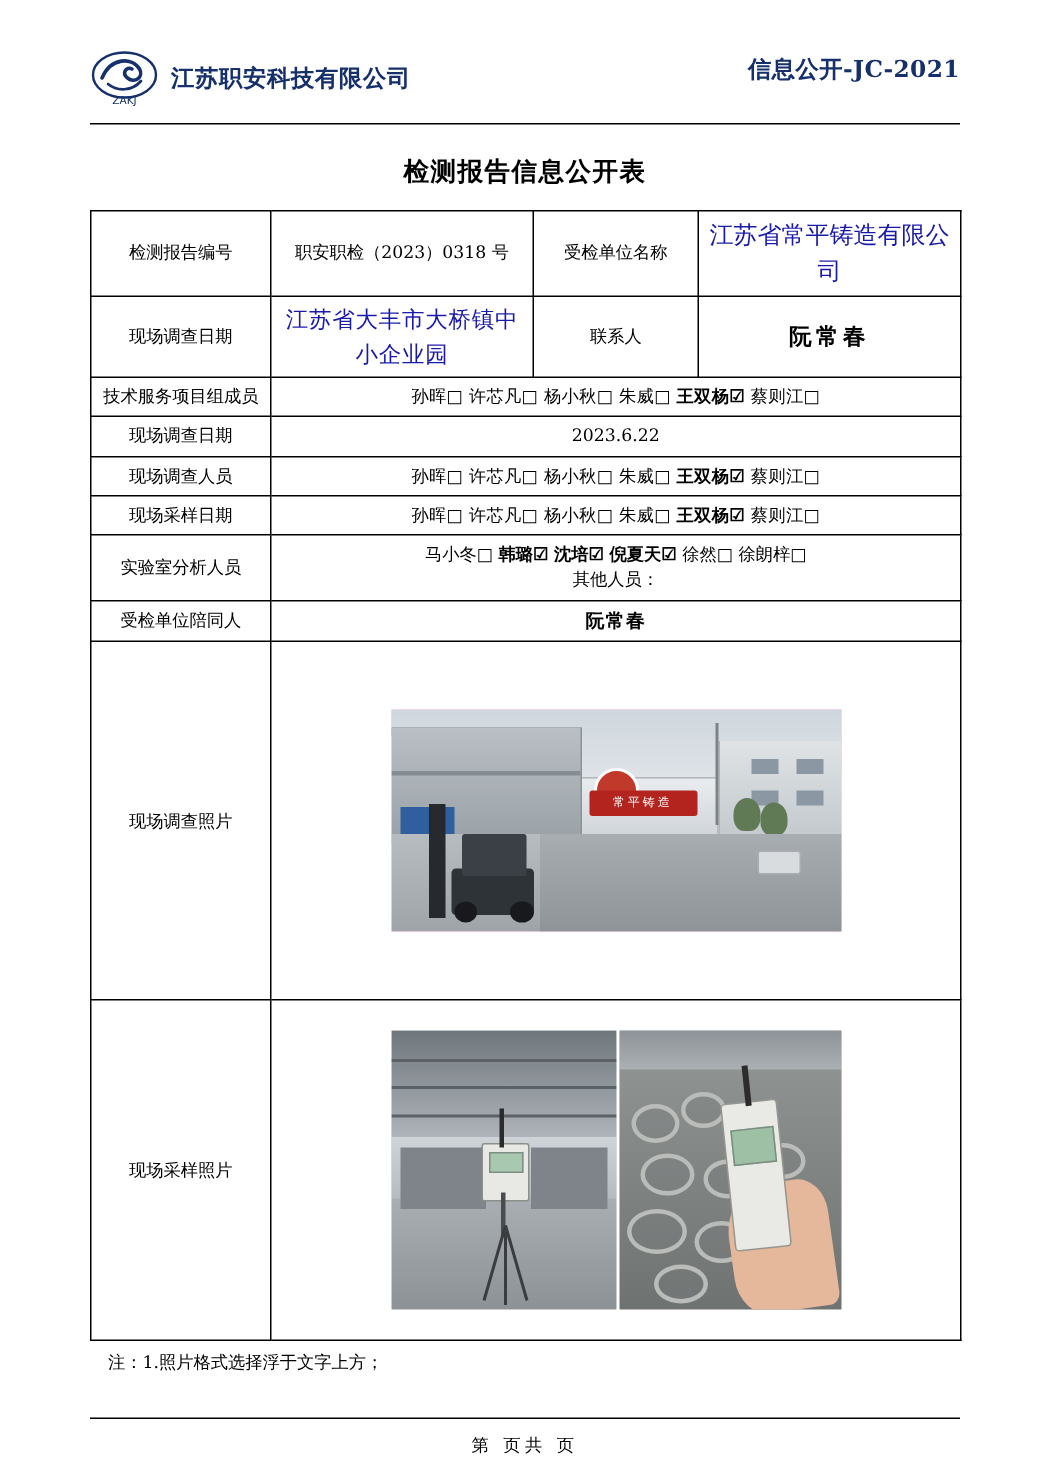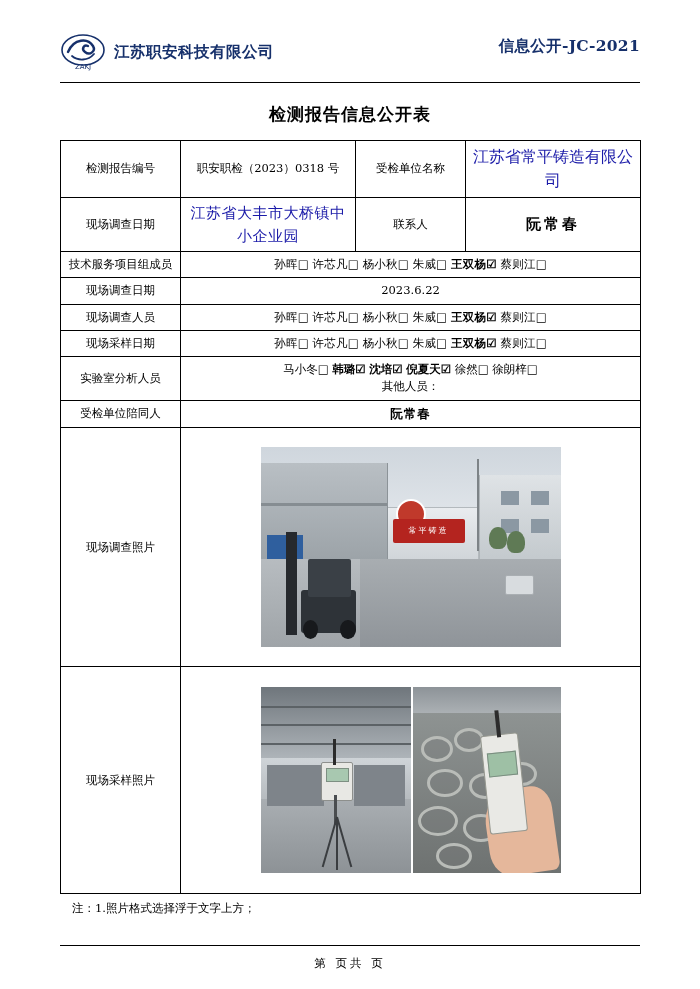--- a/index.html
+++ b/index.html
@@ -134,21 +134,21 @@
   }
   .photo-box {
     display: flex;
     justify-content: center;
     align-items: center;
   }
 
   
   .pic1 {
     width: 300px;
-    height: 200px;
+    height: 148px;
     position: relative;
     overflow: hidden;
     background: #f9a8d4;
   }
   .p1-sky {
     position: absolute; left: 0; top: 0; width: 100%; height: 47%;
     background: linear-gradient(#cfd6dd, #e6eaee);
   }
   .p1-bldg-left {
     position: absolute; left: 0; top: 8%; width: 42%; height: 52%;

